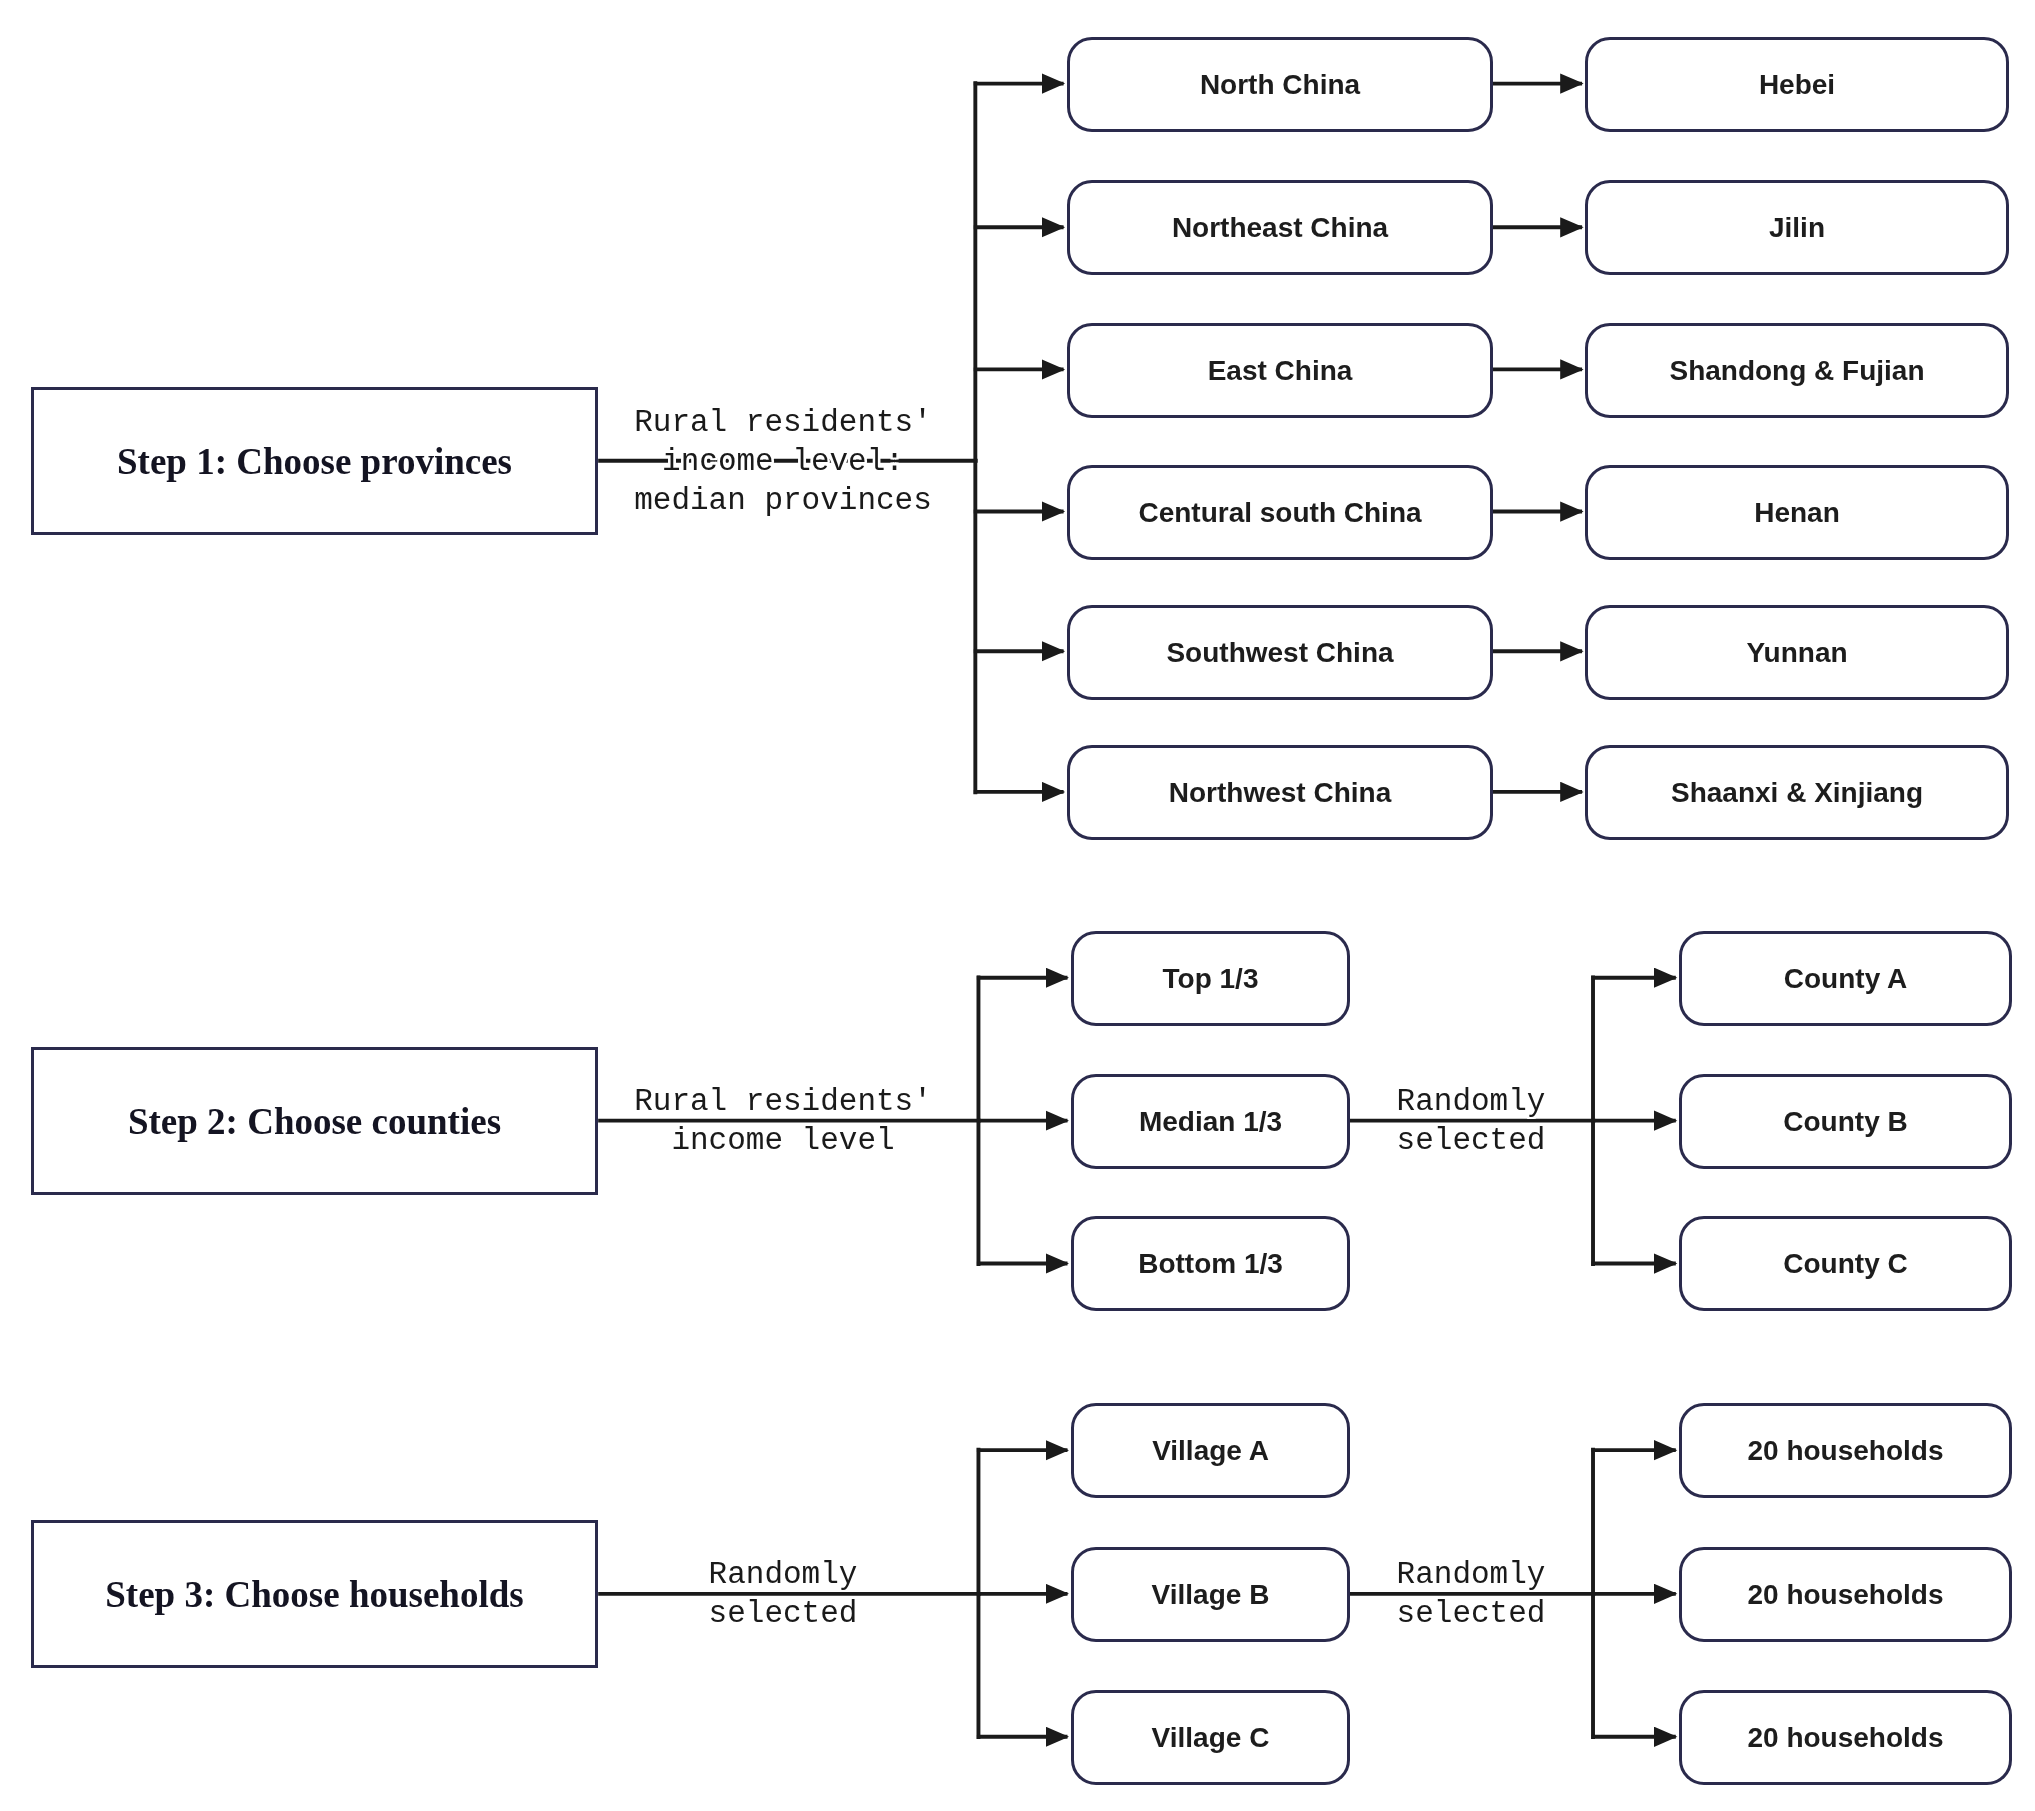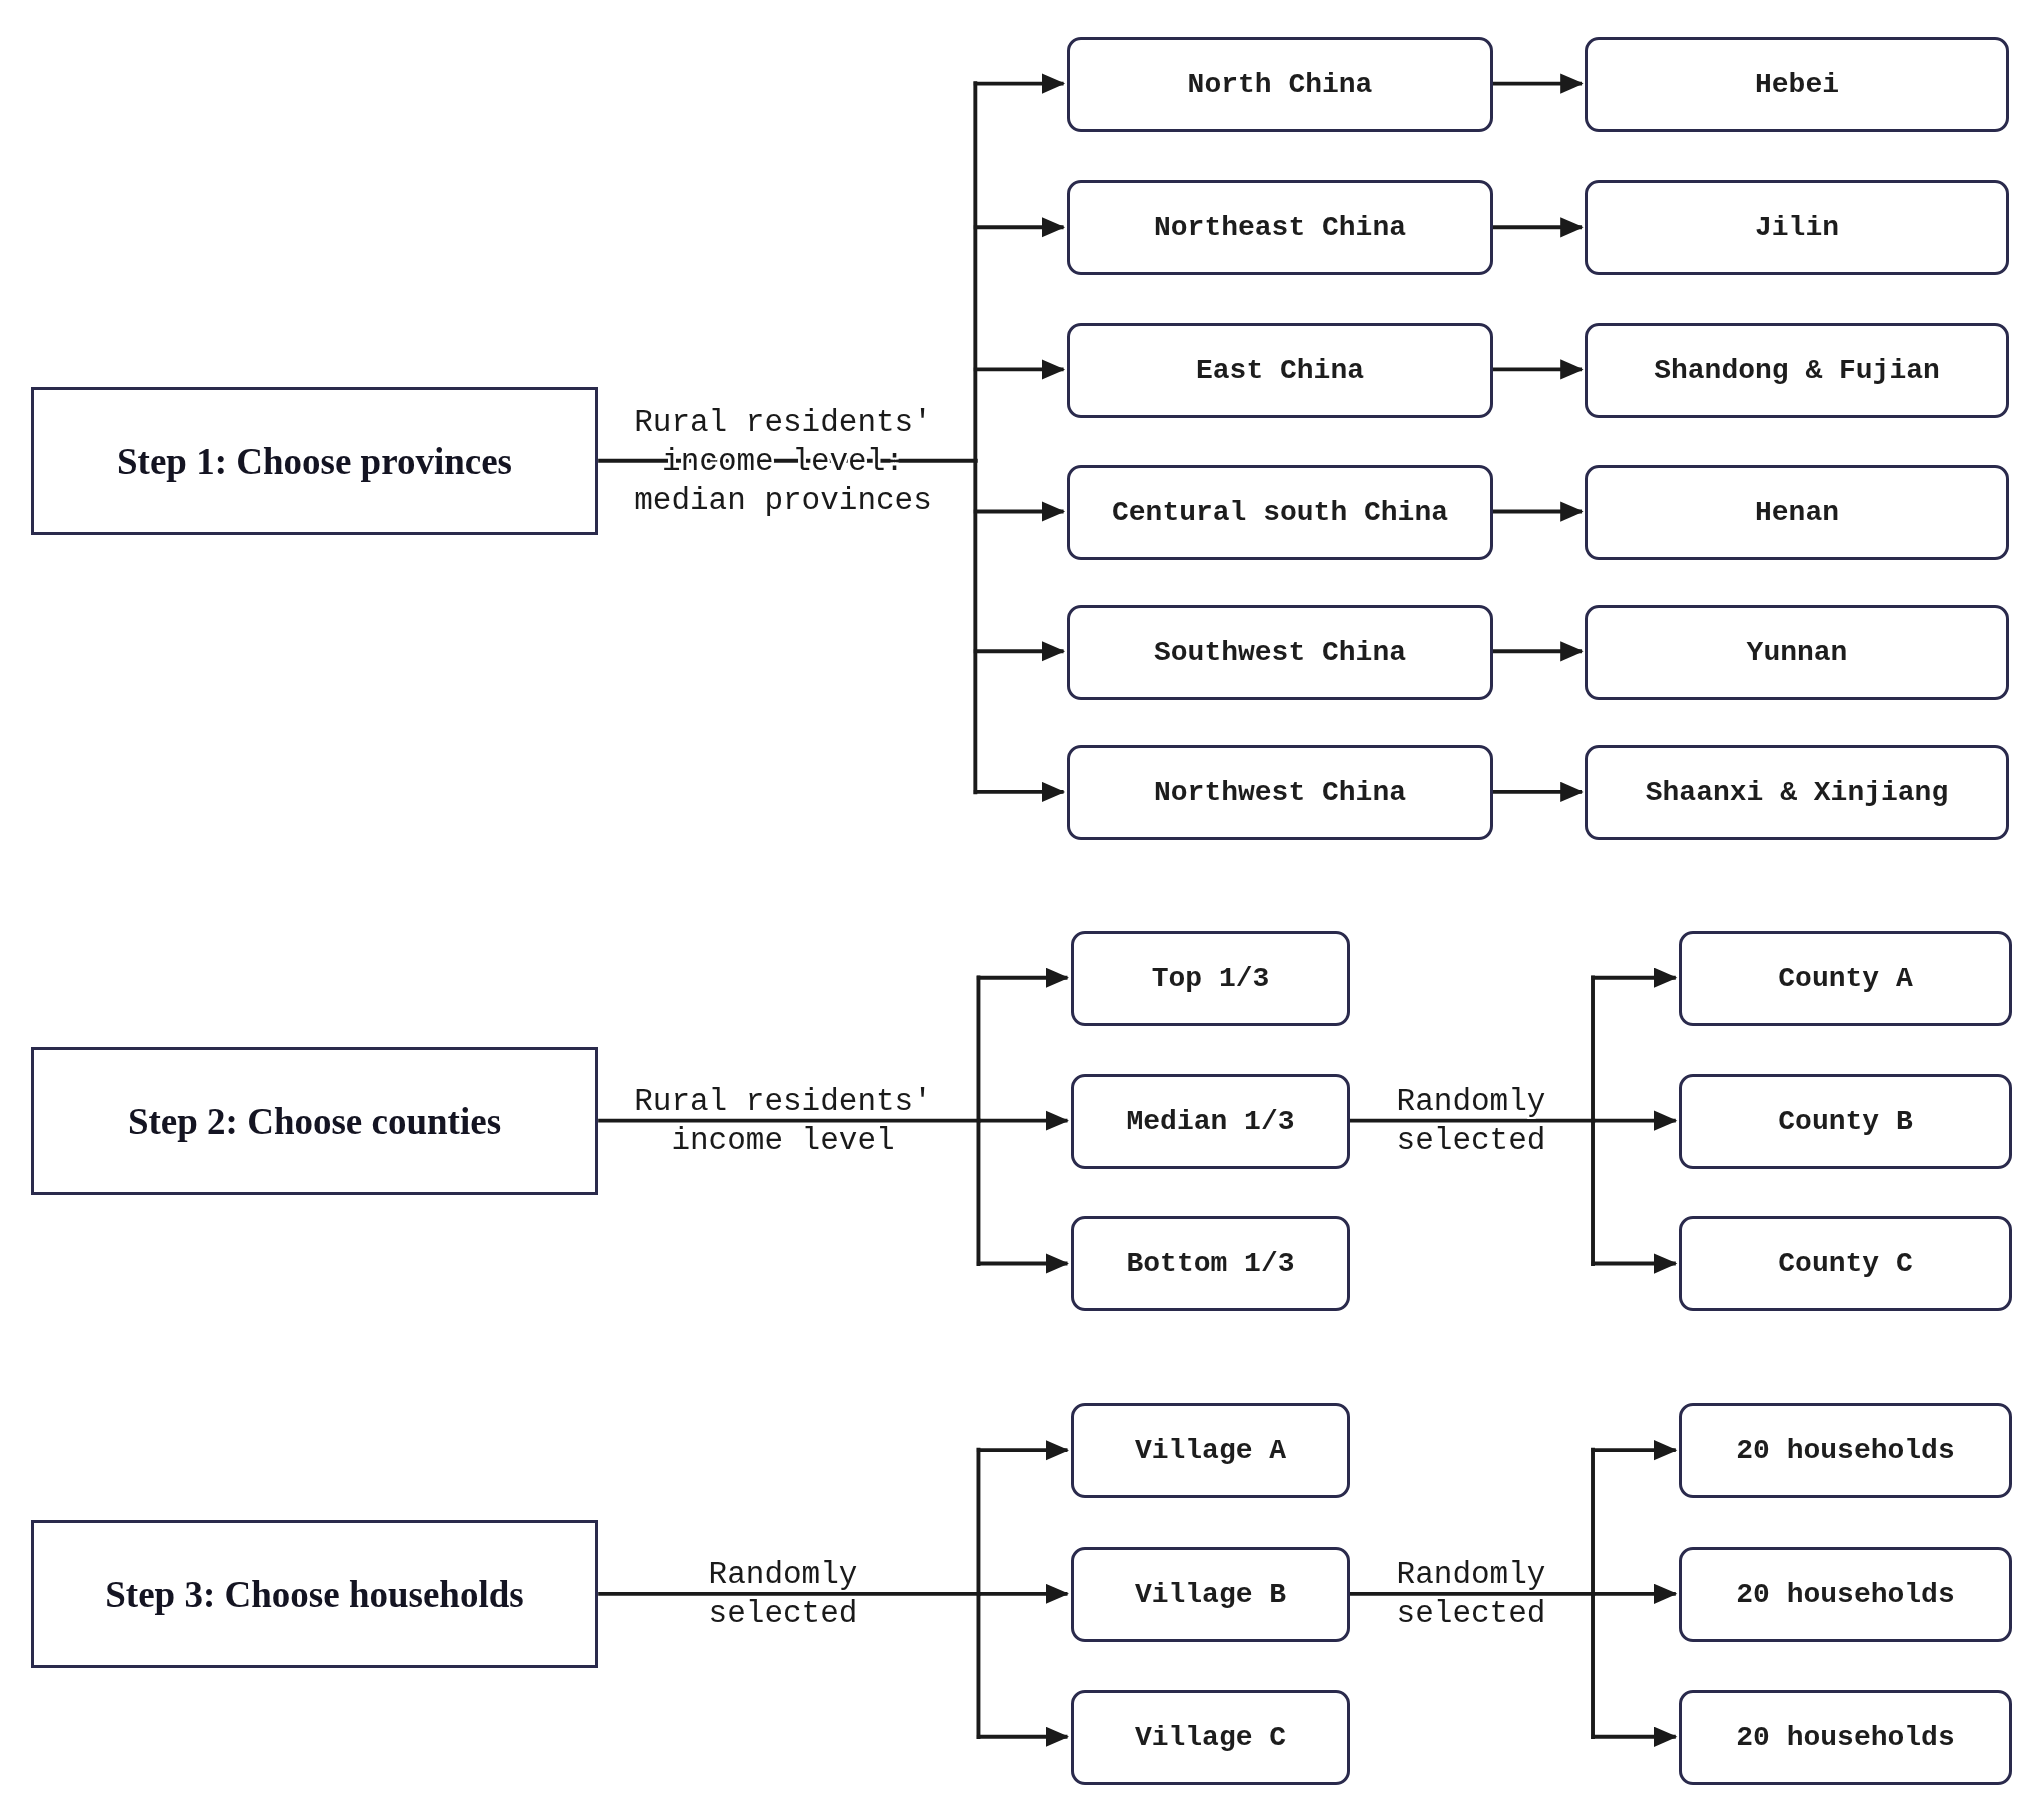--- a/index.html
+++ b/index.html
@@ -44,31 +44,30 @@
     font-weight:700;
     font-size:37px;
     color:var(--steptext);
     white-space:nowrap;
   }
   .node{
     position:absolute;
     height:95px;
     box-sizing:border-box;
     border:3.1px solid var(--border);
-    border-radius:14px;
+    border-radius:25px;
     background:#ffffff;
     display:flex;
     align-items:center;
     justify-content:center;
     z-index:3;
     font-size:28px;
     font-weight:600;
     color:var(--text);
     white-space:nowrap;
-    font-family:Liberation Mono, monospace;
   }
   .region  {left:1067px;width:426px;}
   .province{left:1585px;width:424px;}
   .tier    {left:1071px;width:279px;}
   .rightcol{left:1679px;width:333px;}
   .conn-label{
     position:absolute;
     transform:translate(-50%,-50%);
     z-index:2;
     font-family:Liberation Mono, monospace;

